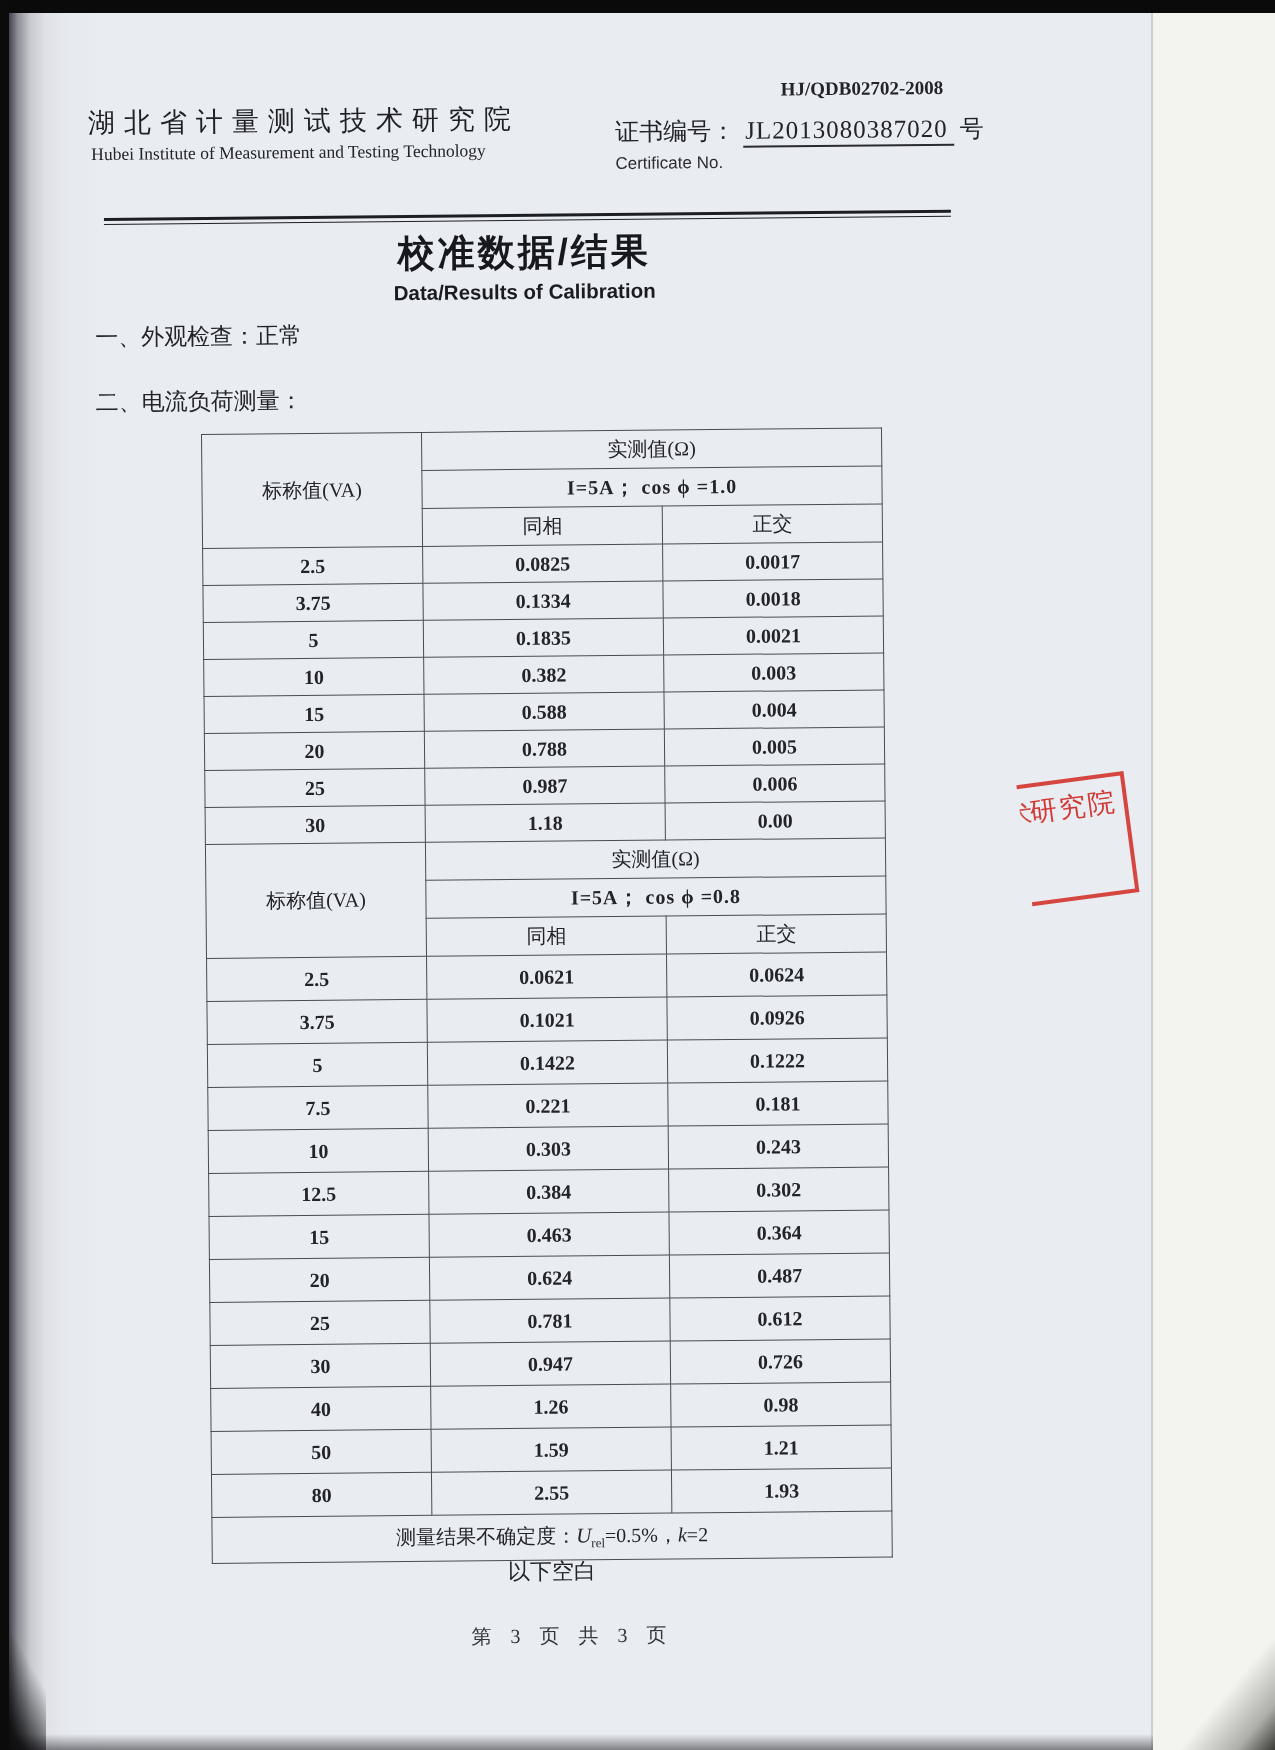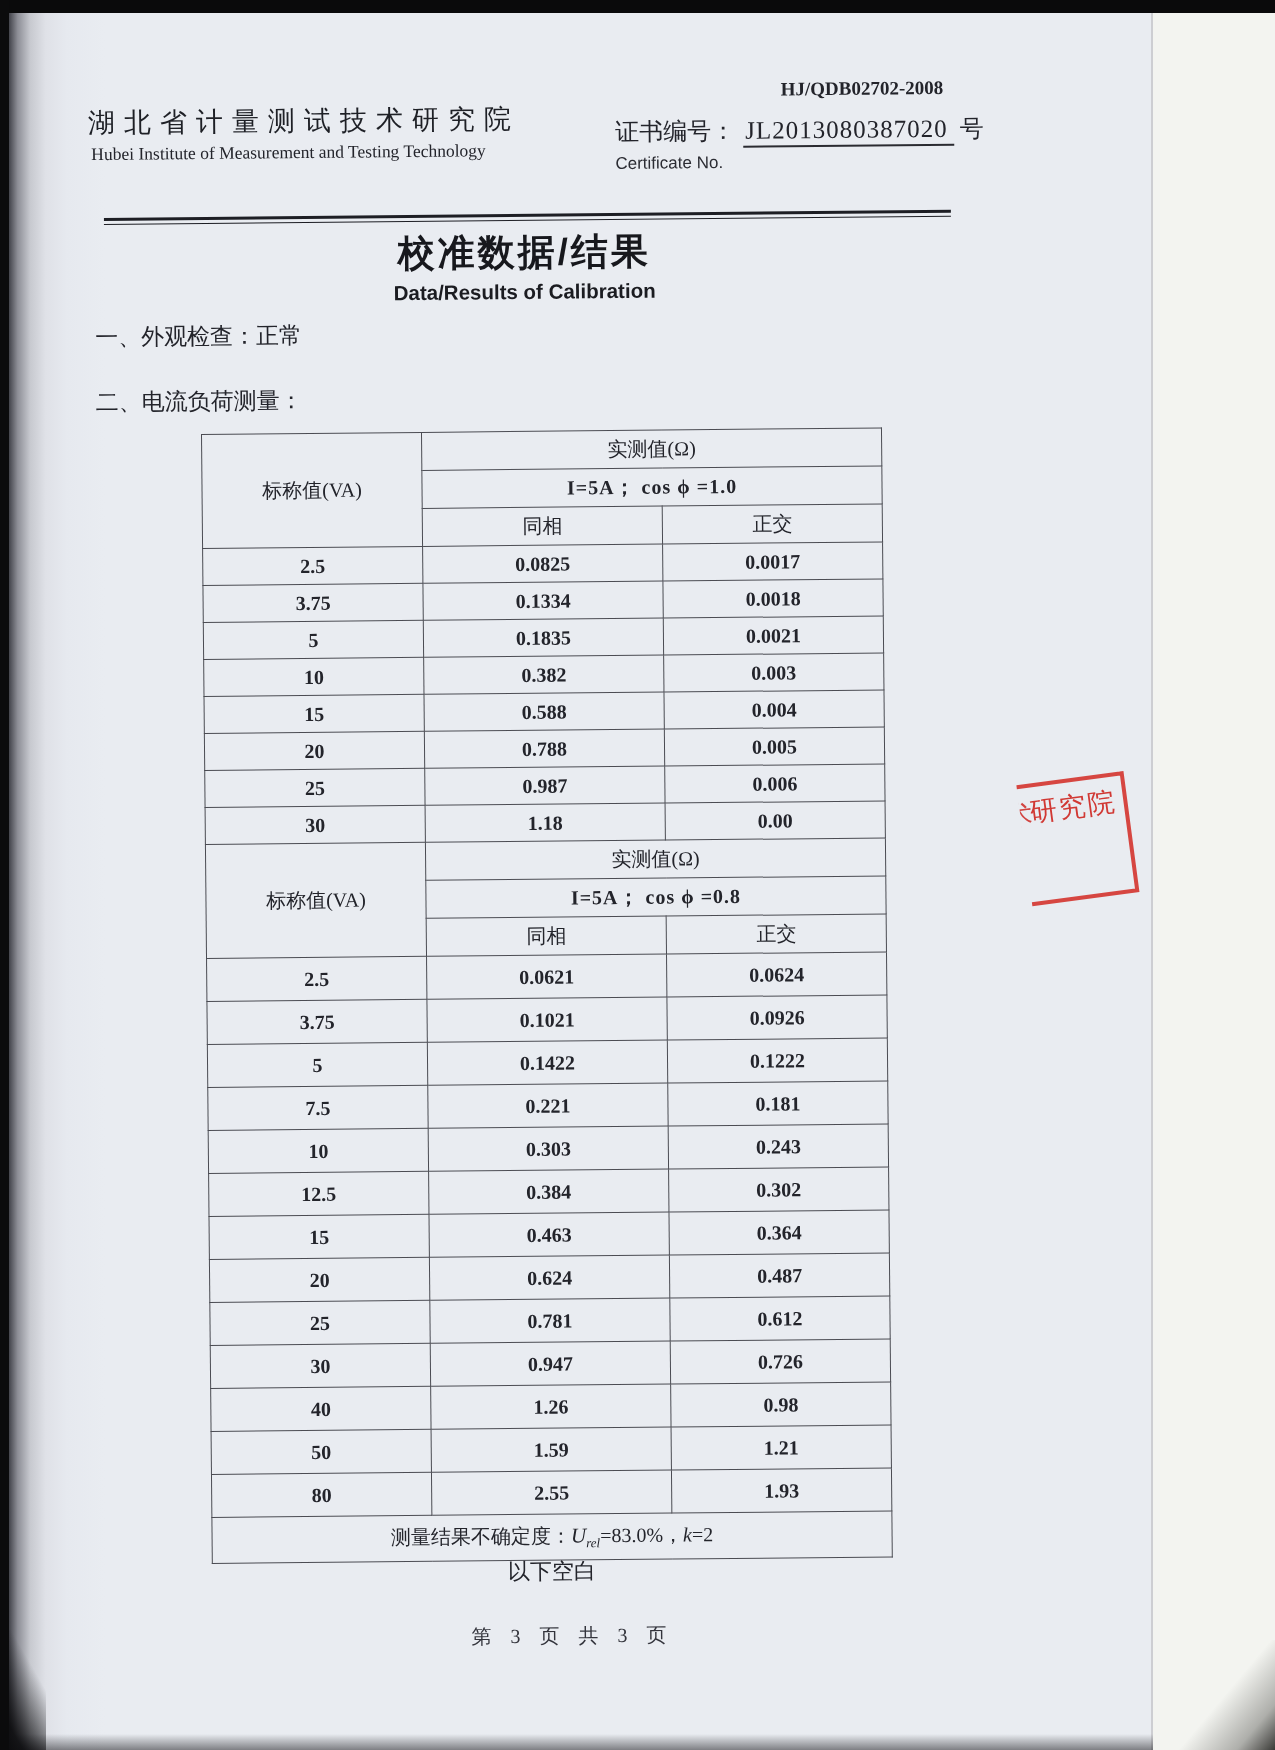--- a/index.html
+++ b/index.html
@@ -51,21 +51,21 @@
   td.hdr{font-size:21.5px;}
   td.cond{font-weight:700;font-size:20px;letter-spacing:1px;}
   td.nom{font-weight:700;}
   td.val{font-weight:700;}
   tr.hrow{height:38px;}
   tbody.b1 tr{height:37px;}
   tbody.b2 tr{height:43px;}
   tr.urow{height:46px;}
   td.ucell{text-align:left;padding-left:14px;font-size:21px;}
   .usym{font-style:italic;font-size:21px;}
-  .usub{font-size:13px;vertical-align:-5px;font-style:italic;}
+  .usub{font-size:13px;vertical-align:-5px;}
   .ksym{font-style:italic;}
 
   .below-blank{position:absolute;left:205px;top:1556px;width:680px;text-align:center;font-size:22px;}
   .page-footer{position:absolute;left:205px;top:1622px;width:720px;text-align:center;font-size:20px;letter-spacing:7px;color:#33343c;}
 
   .stamp{position:absolute;left:1024px;top:782px;width:104px;height:114px;z-index:5;
     transform:rotate(-7deg);overflow:hidden;
     border-top:4px solid rgba(211,47,40,0.88);
     border-right:4px solid rgba(211,47,40,0.88);
     border-bottom:4px solid rgba(211,47,40,0.88);}
@@ -237,21 +237,21 @@
           </tr>
           <tr>
             <td class="nom">80</td>
             <td class="val">2.55</td>
             <td class="val">1.93</td>
           </tr>
         </tbody>
       <tbody>
         <tr class="urow">
           <td class="ucell" colspan="3">
-            <span>测量结果不确定度：</span><span class="usym">U</span><span class="usub">rel</span><span>=83.0%，</span><span class="ksym">k</span><span>=2</span>
+            <span>测量结果不确定度：</span><span class="usym">U</span><span class="usub">rel</span><span>=0.5%，</span><span class="ksym">k</span><span>=2</span>
           </td>
         </tr>
       </tbody>
     </table>
 
     <div class="below-blank">以下空白</div>
     <div class="page-footer">第 3 页 共 3 页</div>
 
     <div class="stamp">
       <span class="stamp-partial">术</span>

